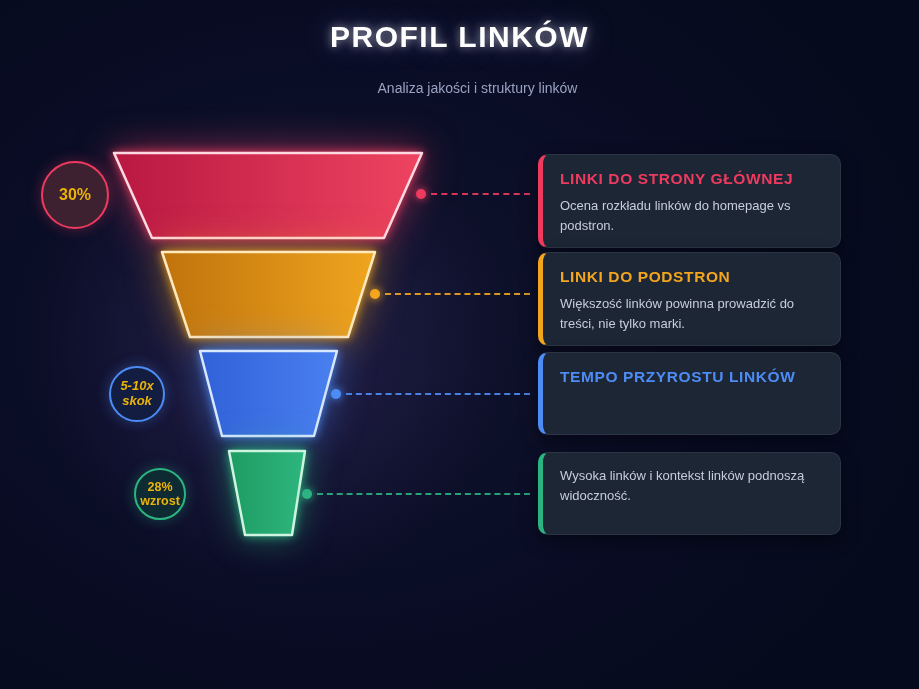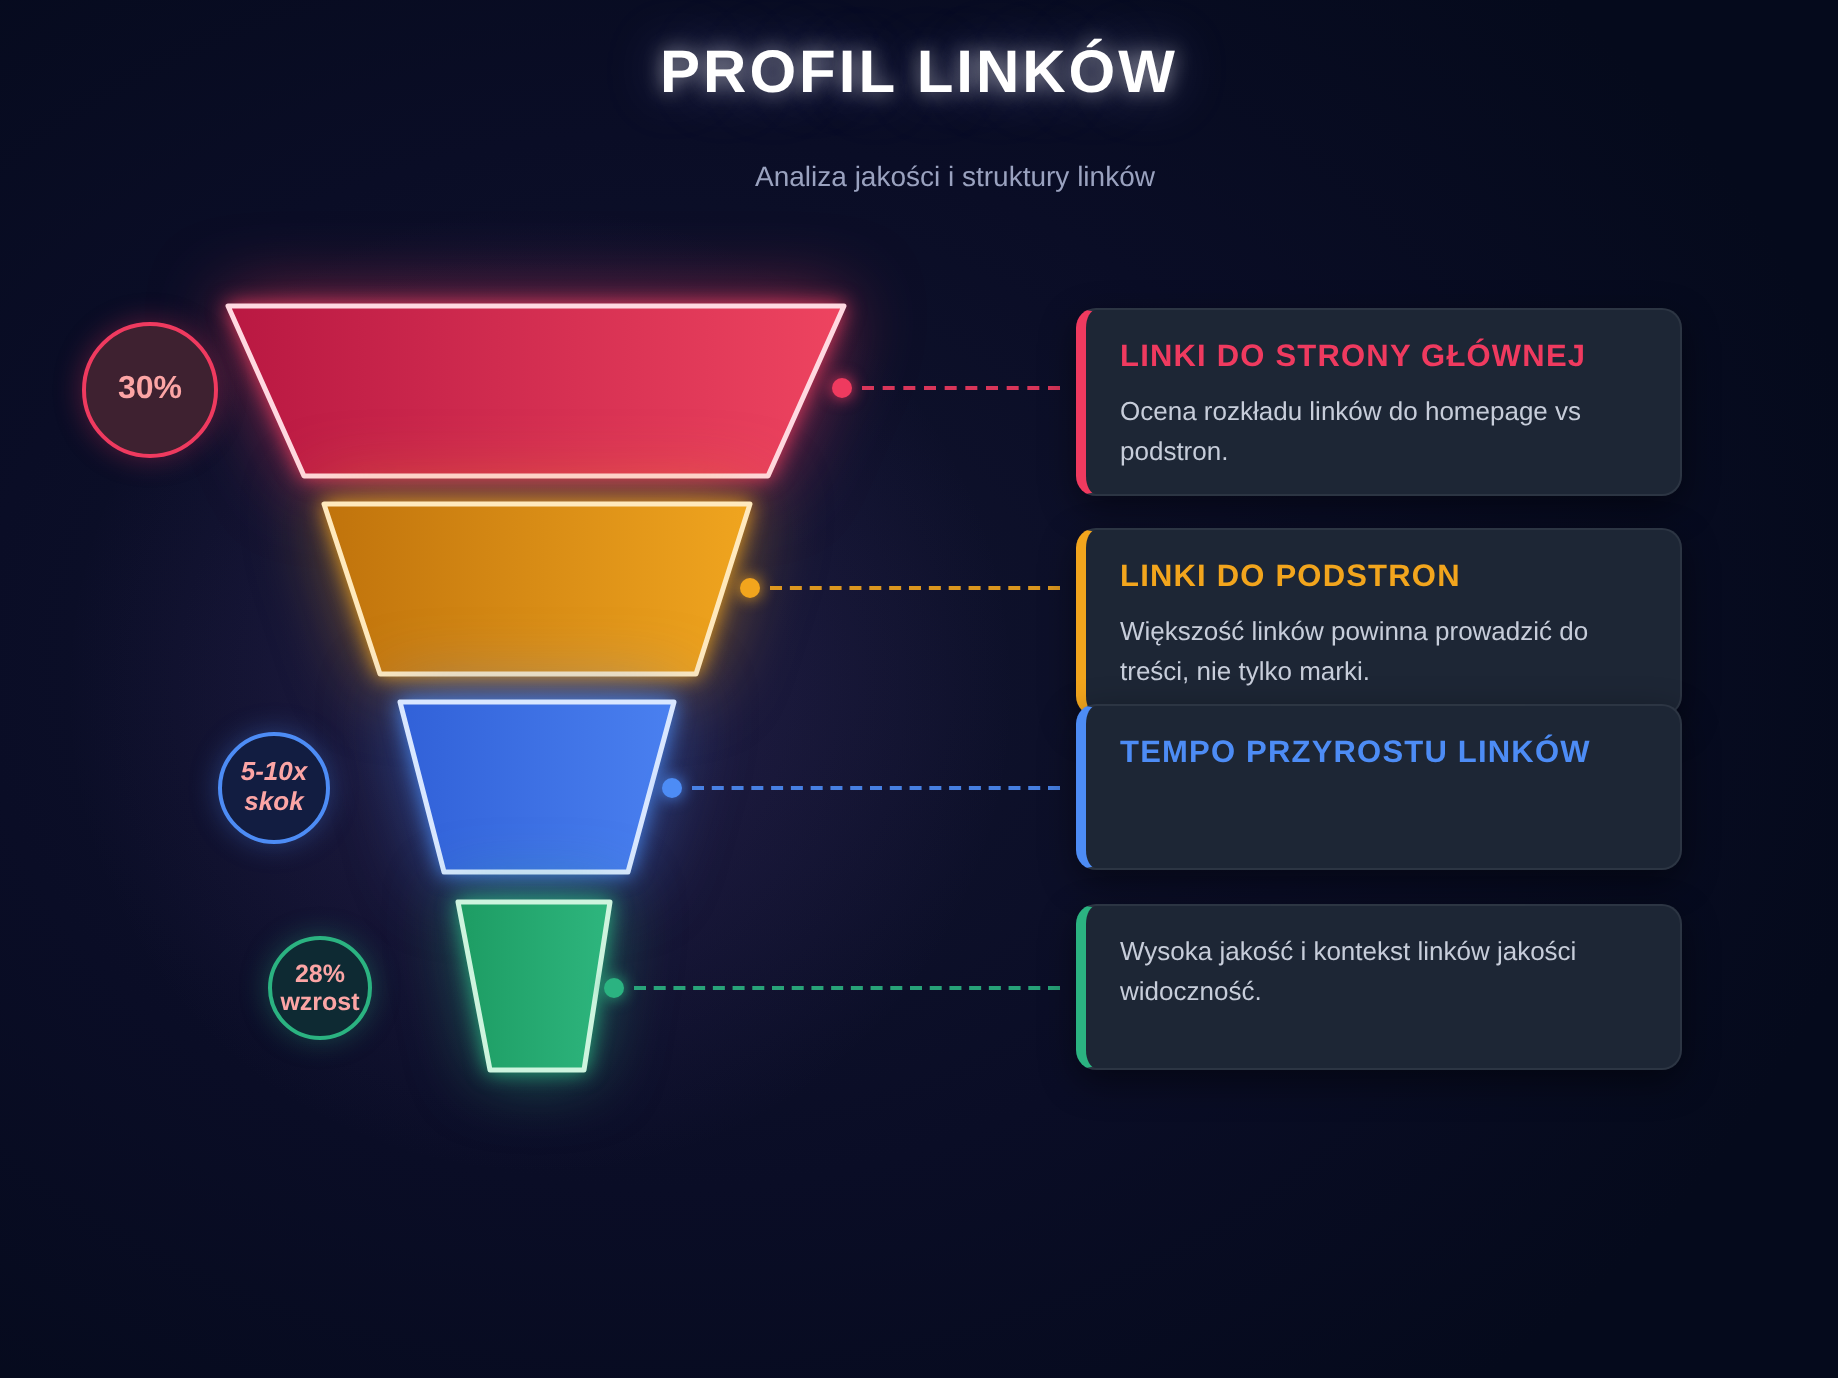--- a/index.html
+++ b/index.html
@@ -22,21 +22,21 @@
   svg.funnel{position:absolute;left:0;top:0;width:919px;height:689px;}
   .seg{stroke-width:2.5;stroke-linejoin:round;}
   .seg1{stroke:#ffd9e1;filter:drop-shadow(0 0 5px rgba(238,60,95,.9)) drop-shadow(0 0 18px rgba(238,60,95,.55));}
   .seg2{stroke:#ffe9bd;filter:drop-shadow(0 0 5px rgba(242,165,29,.9)) drop-shadow(0 0 18px rgba(242,165,29,.5));}
   .seg3{stroke:#d9e7ff;filter:drop-shadow(0 0 5px rgba(77,140,245,.9)) drop-shadow(0 0 18px rgba(77,140,245,.5));}
   .seg4{stroke:#cdf4de;filter:drop-shadow(0 0 5px rgba(43,179,129,.9)) drop-shadow(0 0 16px rgba(43,179,129,.5));}
 
   
   .badge{position:absolute;border-radius:50%;border:2px solid var(--accent);
     display:flex;flex-direction:column;align-items:center;justify-content:center;
-    color:#fca5a5;font-weight:700;text-align:center;line-height:1.15;box-sizing:border-box;}
+    color:#eab308;font-weight:700;text-align:center;line-height:1.15;box-sizing:border-box;}
   .badge-0{left:41px;top:161px;width:68px;height:68px;font-size:16px;background:#3e2130;box-shadow:0 0 14px rgba(239,58,95,.35);}
   .badge-1{left:74px;top:267px;width:60px;height:60px;font-size:15px;background:#3a3125;box-shadow:0 0 14px rgba(242,165,29,.35);}
   .badge-2{left:109px;top:366px;width:56px;height:56px;font-size:13px;background:#121d41;box-shadow:0 0 14px rgba(77,140,245,.35);font-style:italic;}
   .badge-3{left:134px;top:468px;width:52px;height:52px;font-size:12.5px;background:#0e2a33;box-shadow:0 0 14px rgba(43,179,129,.35);}
 
   
   .connector{position:absolute;display:flex;align-items:center;}
   .conn-0{left:416px;top:189px;width:114px;}
   .conn-1{left:370px;top:289px;width:160px;}
   .conn-2{left:331px;top:389px;width:199px;}
@@ -44,21 +44,21 @@
   .dot{width:10px;height:10px;border-radius:50%;background:var(--accent);flex:0 0 10px;
     box-shadow:0 0 8px var(--accent);}
   .dash{flex:1;height:0;border-top:2px dashed var(--accent);margin-left:5px;opacity:.9;}
 
   
   .card{position:absolute;left:538px;width:303px;box-sizing:border-box;
     background:#1d2635;border:1px solid rgba(255,255,255,.07);border-left:5px solid var(--accent);
     border-radius:10px;padding:13px 18px 12px 17px;min-height:83px;
     box-shadow:0 6px 18px rgba(0,0,0,.45);}
   .card-0{top:154px;}
-  .card-1{top:264px;}
+  .card-1{top:252px;}
   .card-2{top:352px;}
   .card-3{top:452px;}
   .card-title{color:var(--accent);font-size:15.5px;font-weight:800;letter-spacing:.6px;margin:2px 0 8px 0;}
   .card-desc{color:#c7cdda;font-size:13px;line-height:1.5;}
 </style>
 </head>
 <body>
 
 <div class="canvas">
 
@@ -127,16 +127,16 @@
     <div class="card-desc">Ocena rozkładu linków do homepage vs podstron.</div>
   </div>
   <div class="card card-1" style="--accent: #f2a51d;">
     <div class="card-title">LINKI DO PODSTRON</div>
     <div class="card-desc">Większość linków powinna prowadzić do treści, nie tylko marki.</div>
   </div>
   <div class="card card-2" style="--accent: #4d8cf5;">
     <div class="card-title">TEMPO PRZYROSTU LINKÓW</div>
   </div>
   <div class="card card-3" style="--accent: #2bb381;">
-    <div class="card-desc">Wysoka jakość i kontekst linków jakości widoczność.</div>
+    <div class="card-desc">Wysoka linków i kontekst linków podnoszą widoczność.</div>
   </div>
 
 </div>
 
 </body></html>

